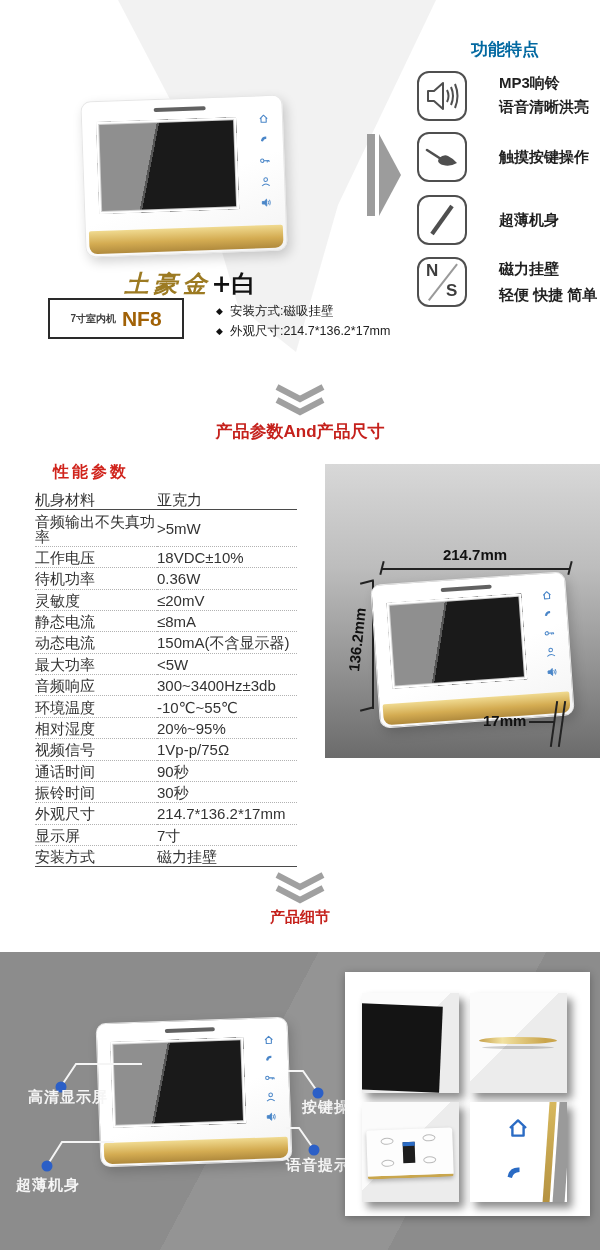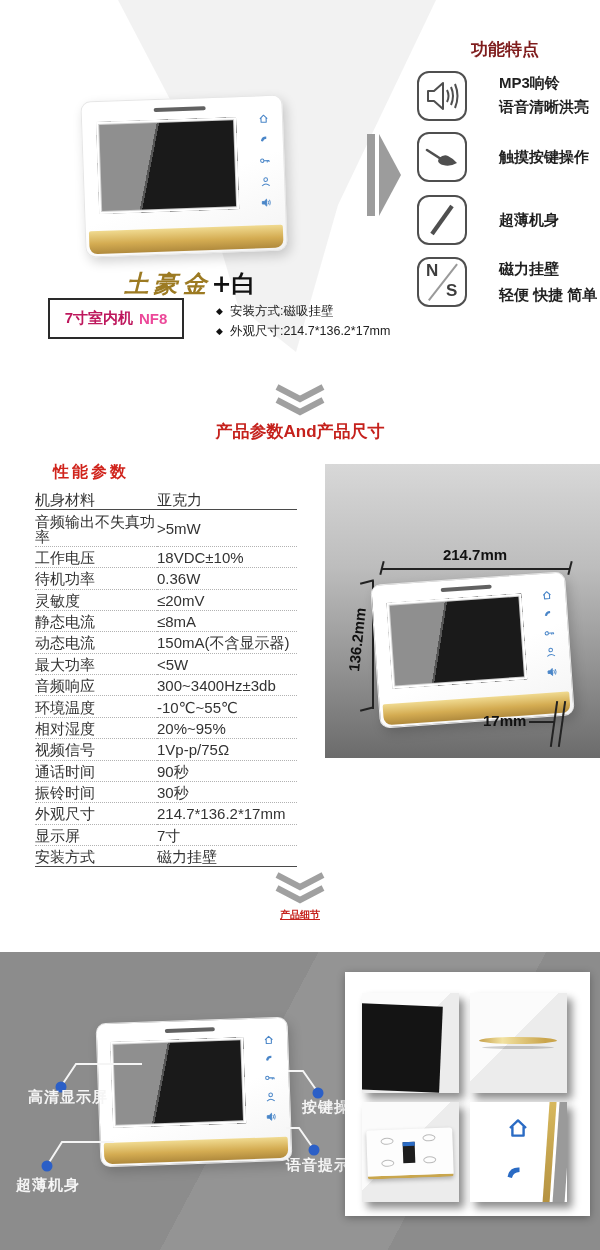--- a/index.html
+++ b/index.html
@@ -25,28 +25,28 @@
              flex-direction:column;justify-content:space-between;align-items:center;color:#4a86c8;}
   .dev-icons svg{width:11px;height:11px;}
 
   
   .series-title{left:80px;top:268px;width:220px;text-align:center;font-size:24px;font-weight:bold;
                 font-family:"DejaVu Serif","Liberation Serif",serif;}
   .series-gold{color:#9c7a22;font-style:italic;letter-spacing:5px;}
   .series-rest{color:#111;}
   .model-box{left:48px;top:298px;width:132px;height:37px;border:2px solid #2a2a2a;background:#fff;
              display:flex;align-items:center;justify-content:center;gap:6px;}
-  .model-label{font-size:15px;font-weight:bold;color:#be185d;}
-  .model-code{font-size:15px;font-weight:bold;color:#ec4899;}
+  .model-label{font-size:10px;font-weight:bold;color:#404040;}
+  .model-code{font-size:21px;font-weight:bold;color:#a16207;}
   .bullets{left:216px;top:301px;font-size:12.5px;color:#222;}
   .bullet-row{line-height:20px;white-space:nowrap;}
   .diamond{font-size:9px;color:#111;margin-right:7px;vertical-align:1px;}
 
   
-  .feat-title{left:430px;top:38px;width:150px;text-align:center;font-size:17px;font-weight:bold;color:#7f1d1d;}
+  .feat-title{left:430px;top:38px;width:150px;text-align:center;font-size:17px;font-weight:bold;color:#0369a1;}
   .divider-bar{left:367px;top:134px;width:8px;height:82px;background:#9c9c9c;}
   .divider-tri{left:379px;top:134px;width:0;height:0;border-top:41px solid transparent;
                border-bottom:41px solid transparent;border-left:22px solid #9c9c9c;}
   .feat-box{position:absolute;left:417px;width:50px;height:50px;border:2px solid #4f4f4f;
             border-radius:12px;background:#fff;box-sizing:border-box;}
   .feat-box svg{width:44px;height:44px;display:block;margin:1px;}
   .feat-line{position:absolute;left:479px;font-size:15px;font-weight:bold;color:#1f1f1f;white-space:nowrap;margin-left:20px;}
   .ns-letter{position:absolute;font-size:17px;font-weight:bold;color:#3d3d3d;
              font-family:"Liberation Sans",sans-serif;}
   .ns-line{position:absolute;left:23px;top:0px;width:1.5px;height:46px;background:#9a9a9a;
@@ -324,21 +324,21 @@
     <div class="dim-text" style="left:158px;top:248px;">17mm</div>
     <div class="dim-line-h" style="left:204px;top:257px;width:26px;"></div>
     <div class="dim-line-v" style="left:228px;top:237px;height:46px;transform:rotate(8deg);"></div>
     <div class="dim-line-v" style="left:236px;top:237px;height:46px;transform:rotate(8deg);"></div>
   </div>
 
   <svg class="chev" style="top:872px;" viewBox="0 0 54 32">
     <path d="M4 3 L27 15 L50 3" stroke="#a0a0a0" stroke-width="6" fill="none"></path>
     <path d="M4 16 L27 28 L50 16" stroke="#a0a0a0" stroke-width="6" fill="none"></path>
   </svg>
-  <div class="sec-title" style="top:908px;font-size:10px;text-decoration:underline;">产品细节</div>
+  <div class="sec-title" style="top:908px;font-size:15px;">产品细节</div>
 
   <div class="abs gray-sec"></div>
 
   <div class="device" style="left:98px;top:1020px;width:190px;height:142px;transform:rotate(-2deg);">
     <div class="dev-logo"></div>
     <div class="dev-screen"></div>
     <div class="dev-gold"></div>
     <div class="dev-icons">
       <svg viewBox="0 0 12 12">
           <use href="#ic-home"></use>

